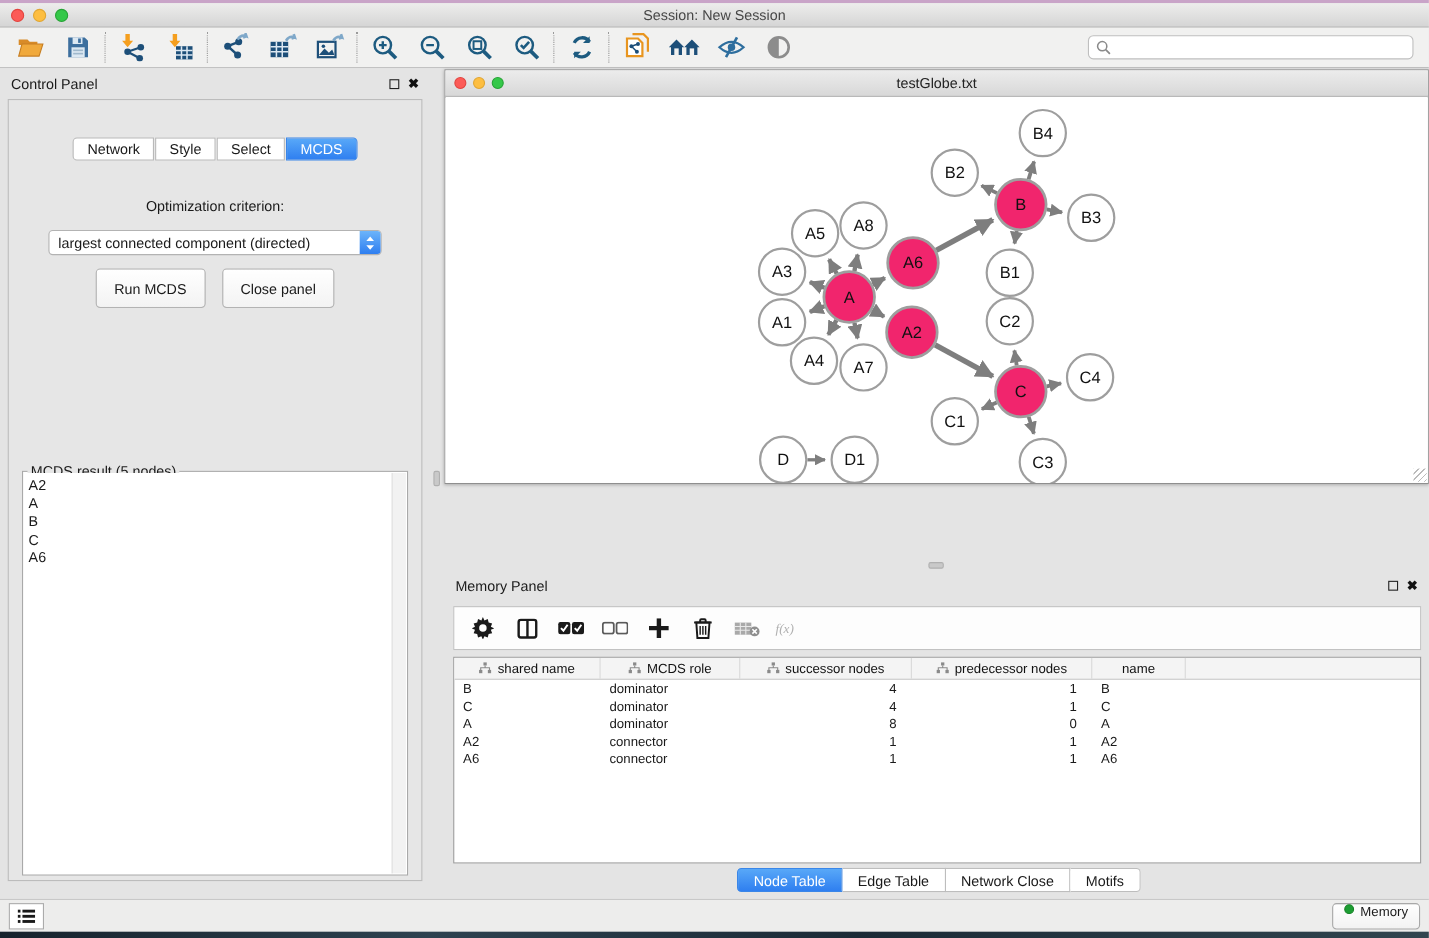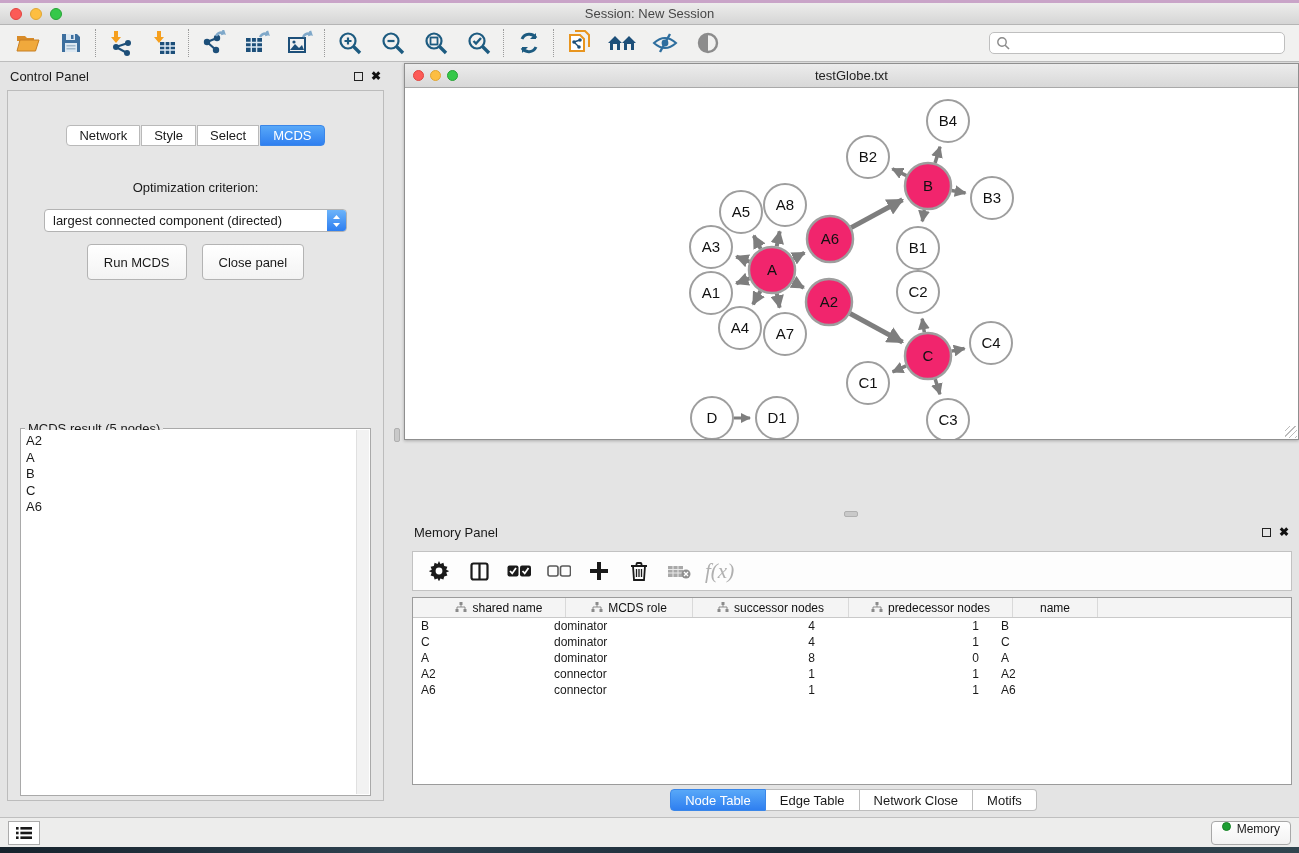--- a/index.html
+++ b/index.html
@@ -82,21 +82,21 @@
   .inner-titlebar .title { position:absolute; left:0; right:0; text-align:center; font-size:13px; color:#222; }
   .net-canvas { position:absolute; top:25px; left:0; right:0; bottom:0; background:#fff; overflow:hidden; }
   .resize-grip { position:absolute; right:1px; bottom:1px; width:12px; height:12px;
     background:repeating-linear-gradient(135deg, transparent 0 3px, #bbb 3px 4px); }
 
   
   .table-panel { position:absolute; left:0; top:456px; right:0; bottom:0; }
   .tp-toolbar { position:absolute; top:33px; left:8px; right:7px; height:40px; background:#fdfdfd;
     border:1px solid #c2c2c2; display:flex; align-items:center; gap:12px; padding:0 12px; }
   .tpt-btn { display:flex; align-items:center; justify-content:center; width:28px; height:28px; }
-  .fx-label { font-family:"Liberation Serif", serif; font-style:italic; font-size:21px; color:#b0b0b0; }
+  .fx-label { font-family:"Liberation Serif", serif; font-style:italic; font-size:12px; color:#b0b0b0; }
   .tp-table { position:absolute; top:79px; left:8px; right:7px; height:188px; background:#fff; border:1px solid #9b9b9b; overflow:hidden; }
   .tp-header { display:flex; height:20px; background:#f4f4f4; border-bottom:1px solid #c9c9c9; }
   .tp-hcell { display:flex; align-items:center; justify-content:center; gap:5px; font-size:12px; color:#111;
     border-right:1px solid #d9d9d9; flex:none; }
   .tp-hcell:last-child { flex:1; border-right:none; }
   .tp-row { display:flex; height:16px; align-items:center; }
   .tp-cell { font-size:12px; padding:0 8px; flex:none; white-space:nowrap; }
   .tp-cell.num { text-align:right; padding-right:14px; }
   .tp-tabs { position:absolute; left:4px; right:0; top:271px; display:flex; justify-content:center; }
   .tp-tab { background:#fff; border:1px solid #bdbdbd; border-left-width:0; height:22px; padding:0 14px;
@@ -506,21 +506,21 @@
                 <path d="M1 6.5 h15 M1 10 h15 M6 3 v11 M11 3 v11" stroke="#e9e9e9" stroke-width="1"></path>
                 <circle cx="19" cy="11" r="4.5" fill="#8f8f8f"></circle>
                 <path d="M17 9 l4 4 m0 -4 l-4 4" stroke="#fff" stroke-width="1.4"></path>
               </svg>
             </span>
             <span class="fx-label">f(x)</span>
           </div>
 
           <div class="tp-table">
             <div class="tp-header" id="table-header">
-                <div class="tp-hcell" style="width: 133px; margin-left: 20px;">
+                <div class="tp-hcell" style="width: 133px;">
                   <svg width="12" height="11" viewBox="0 0 12 11">
                     <rect x="4.5" y="0" width="3" height="3" fill="#8a8a8a"></rect>
                     <rect x="0.5" y="7" width="3" height="3" fill="#8a8a8a"></rect>
                     <rect x="8.5" y="7" width="3" height="3" fill="#8a8a8a"></rect>
                     <path d="M6 3 v2 M2 7 V5 h8 v2" stroke="#8a8a8a" fill="none" stroke-width="1"></path>
                   </svg>
                   <span>shared name</span>
                 </div>
                 <div class="tp-hcell" style="width: 127px;">
                   <svg width="12" height="11" viewBox="0 0 12 11">

